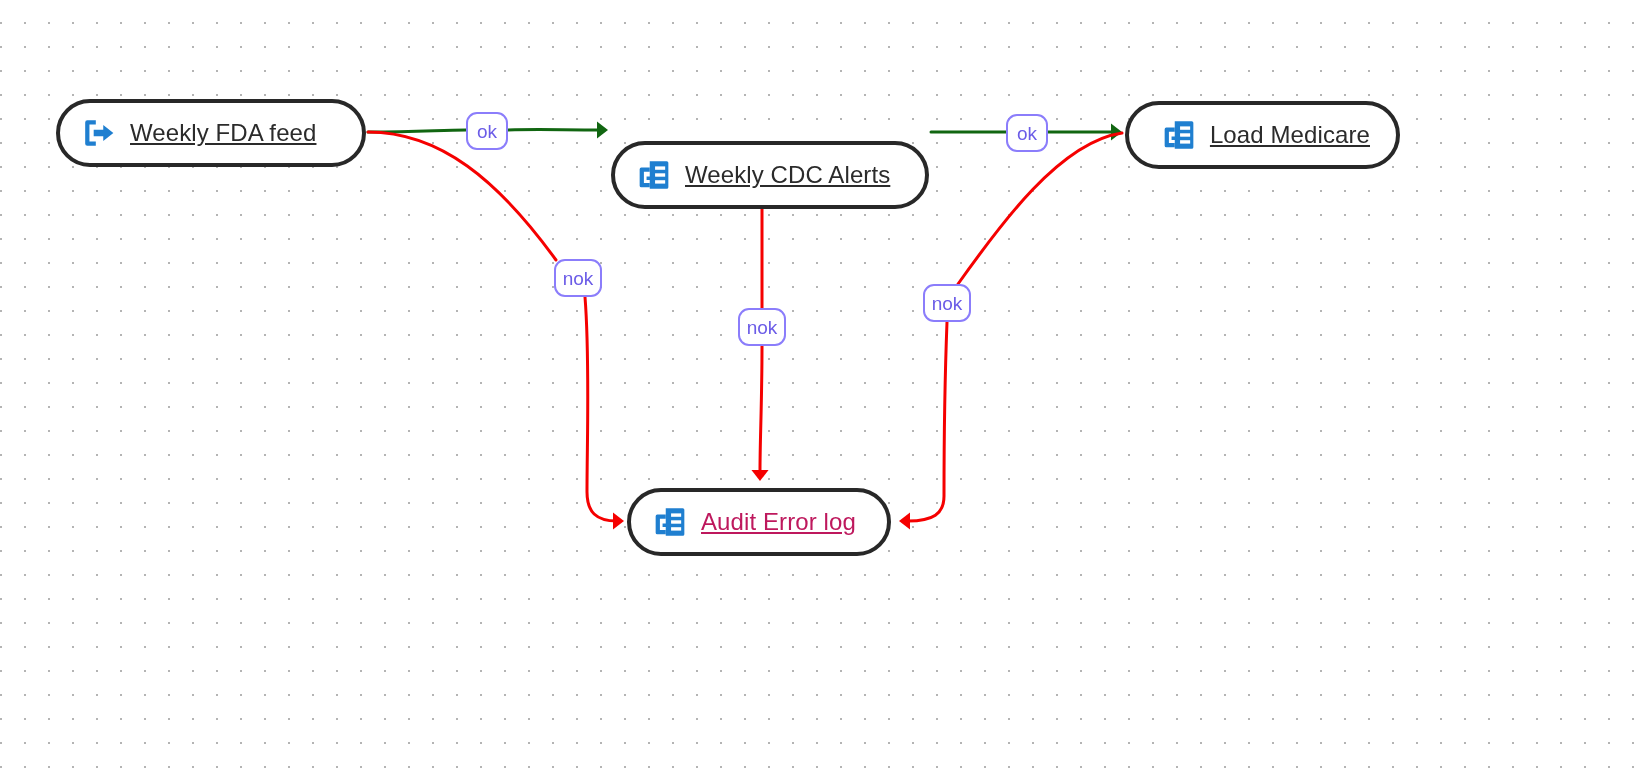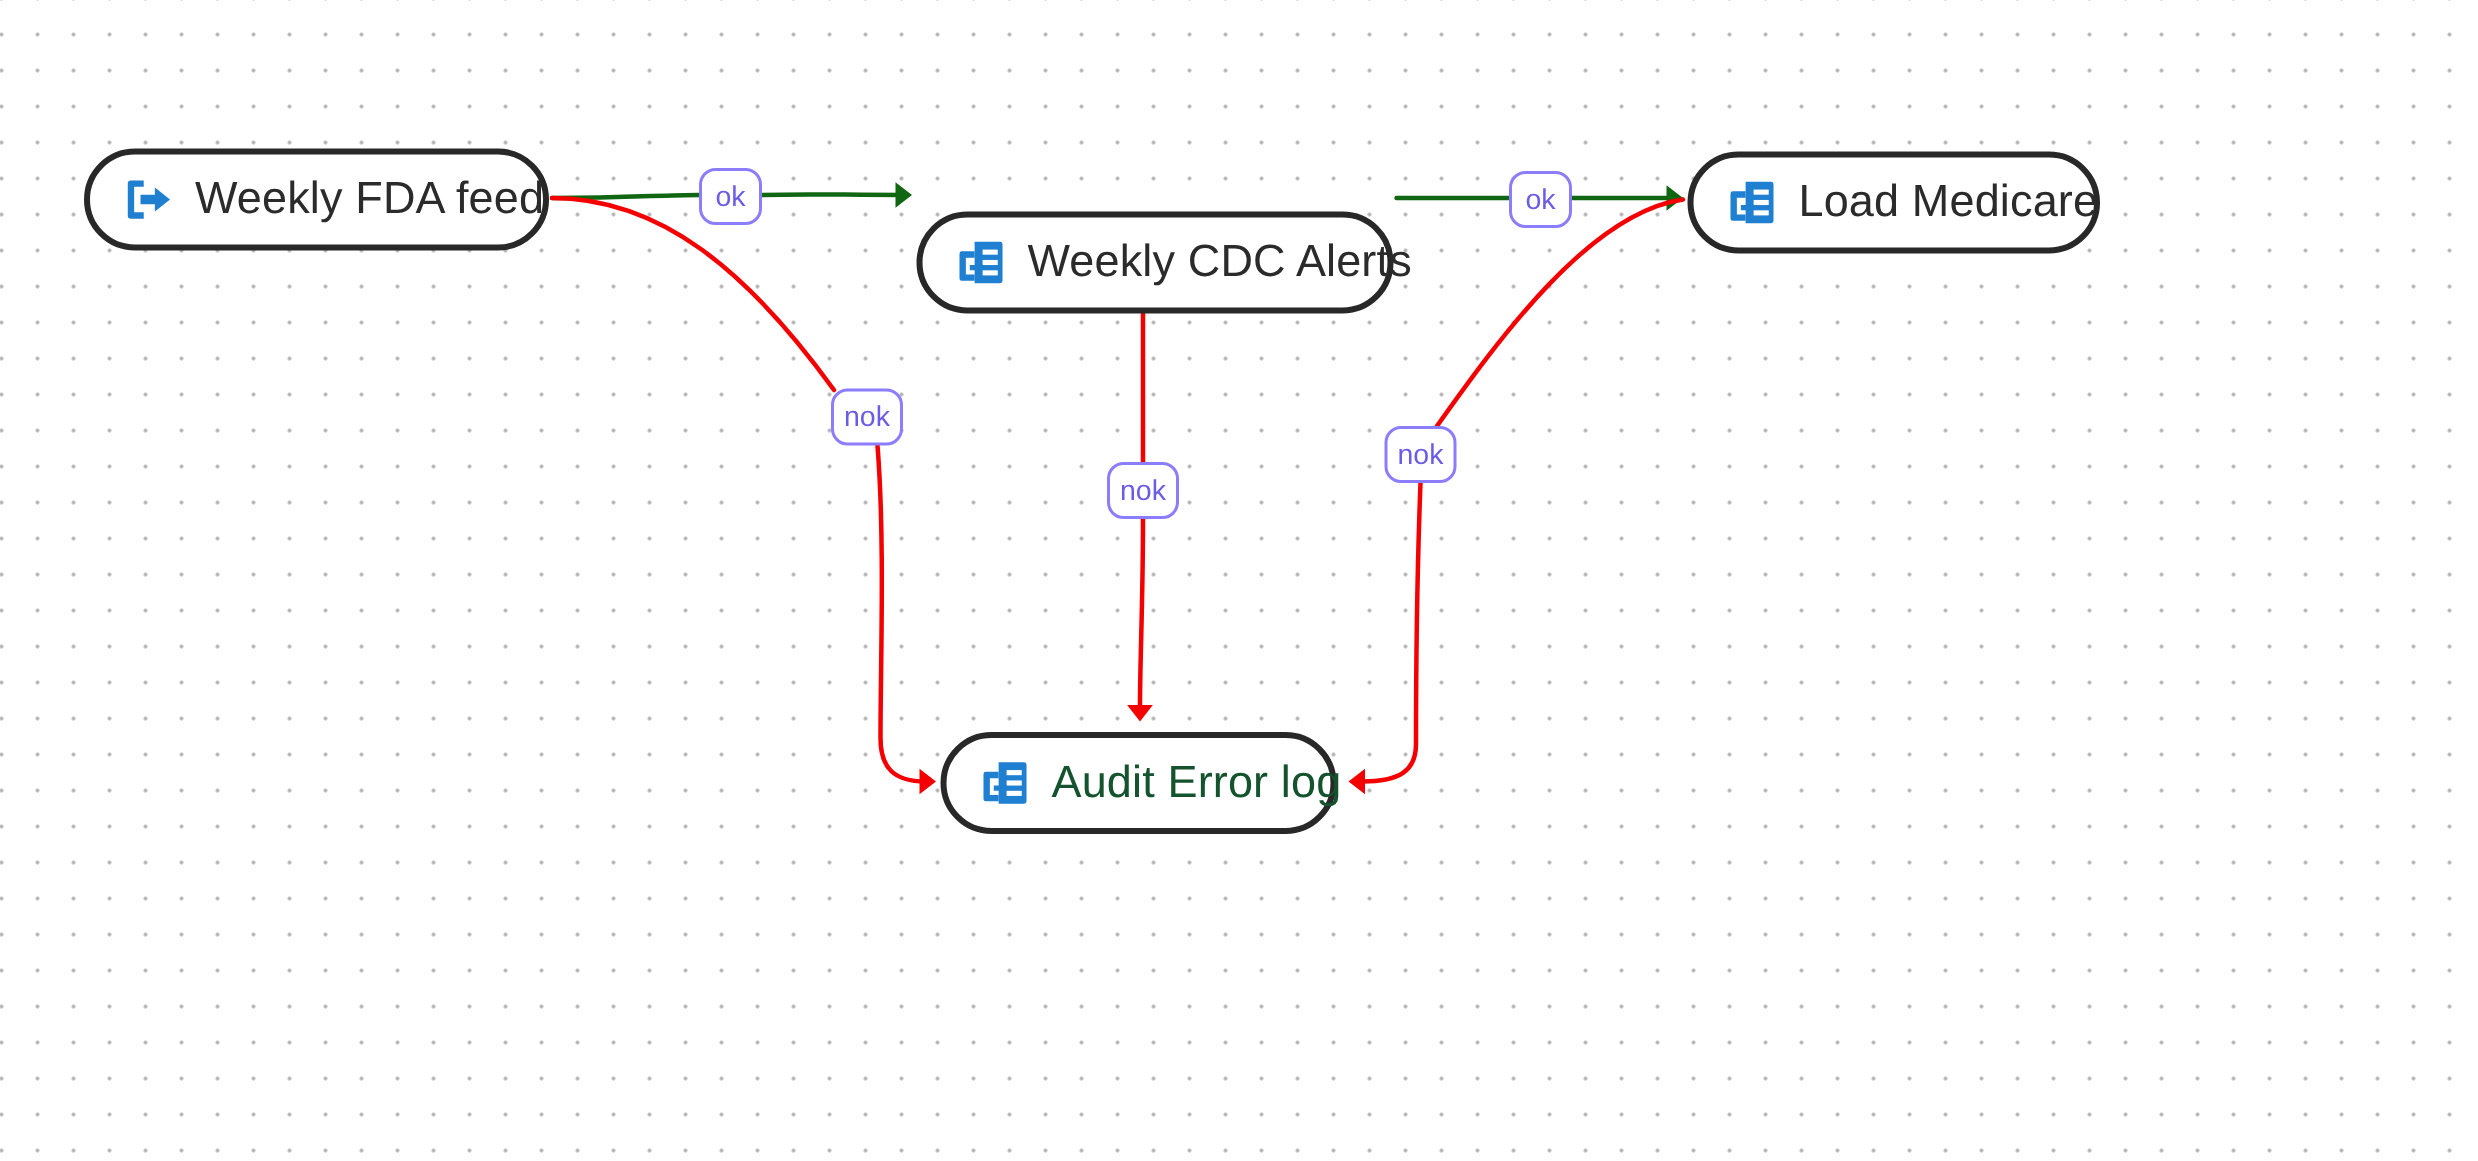--- a/index.html
+++ b/index.html
@@ -42,24 +42,25 @@
     z-index: 5;
   }
   .node-icon {
     flex: 0 0 auto;
     width: 34px;
     height: 34px;
     margin-right: 14px;
     display: block;
   }
   .node-label {
-    font-size: 30px;
+    font-size: 24px;
     color: #2b2b2b;
     letter-spacing: 0.1px;
     line-height: 1;
+    text-decoration: underline;
   }
   .edge-badge {
     position: absolute;
     box-sizing: border-box;
     background: #ffffff;
     border: 2.5px solid #8b7dfb;
     border-radius: 11px;
     color: #6b5ce7;
     font-size: 19px;
     line-height: 1;
@@ -109,41 +110,41 @@
         <svg class="node-icon" viewBox="0 0 32 32">
           <path d="M12 3 H28 A1.5 1.5 0 0 1 29.5 4.5 V27.5 A1.5 1.5 0 0 1 28 29 H12 Z" fill="#1f7fd0"></path>
           <rect x="17" y="7.9" width="9.5" height="3.2" fill="#ffffff"></rect>
           <rect x="17" y="14.4" width="9.5" height="3.2" fill="#ffffff"></rect>
           <rect x="17" y="20.9" width="9.5" height="3.2" fill="#ffffff"></rect>
           <path d="M12 9 H4 A1.5 1.5 0 0 0 2.5 10.5 V26 A1.5 1.5 0 0 0 4 27.5 H12 V23.5 H6.5 V13 H12 Z" fill="#1f7fd0"></path>
           <path d="M9 17.5 H13.5 V14 L18.5 19 L13.5 24 V20.8 H9 Z" fill="#1f7fd0"></path>
         </svg>
         <span class="node-label" style="color: rgb(43, 43, 43);">Weekly CDC Alerts</span>
       </div>
-      <div class="node" style="left: 1125px; top: 101px; width: 275px; height: 68px; border-color: rgb(40, 40, 40); background: rgb(255, 255, 255);">
+      <div class="node" style="left: 1125px; top: 101px; width: 275px; height: 68px; border-color: rgb(40, 40, 40); background: rgb(255, 255, 255); justify-content: flex-end;">
         <svg class="node-icon" viewBox="0 0 32 32">
           <path d="M12 3 H28 A1.5 1.5 0 0 1 29.5 4.5 V27.5 A1.5 1.5 0 0 1 28 29 H12 Z" fill="#1f7fd0"></path>
           <rect x="17" y="7.9" width="9.5" height="3.2" fill="#ffffff"></rect>
           <rect x="17" y="14.4" width="9.5" height="3.2" fill="#ffffff"></rect>
           <rect x="17" y="20.9" width="9.5" height="3.2" fill="#ffffff"></rect>
           <path d="M12 9 H4 A1.5 1.5 0 0 0 2.5 10.5 V26 A1.5 1.5 0 0 0 4 27.5 H12 V23.5 H6.5 V13 H12 Z" fill="#1f7fd0"></path>
           <path d="M9 17.5 H13.5 V14 L18.5 19 L13.5 24 V20.8 H9 Z" fill="#1f7fd0"></path>
         </svg>
         <span class="node-label" style="color: rgb(43, 43, 43);">Load Medicare</span>
       </div>
       <div class="node" style="left: 627px; top: 488px; width: 264px; height: 68px; border-color: rgb(40, 40, 40); background: rgb(255, 255, 255);">
         <svg class="node-icon" viewBox="0 0 32 32">
           <path d="M12 3 H28 A1.5 1.5 0 0 1 29.5 4.5 V27.5 A1.5 1.5 0 0 1 28 29 H12 Z" fill="#1f7fd0"></path>
           <rect x="17" y="7.9" width="9.5" height="3.2" fill="#ffffff"></rect>
           <rect x="17" y="14.4" width="9.5" height="3.2" fill="#ffffff"></rect>
           <rect x="17" y="20.9" width="9.5" height="3.2" fill="#ffffff"></rect>
           <path d="M12 9 H4 A1.5 1.5 0 0 0 2.5 10.5 V26 A1.5 1.5 0 0 0 4 27.5 H12 V23.5 H6.5 V13 H12 Z" fill="#1f7fd0"></path>
           <path d="M9 17.5 H13.5 V14 L18.5 19 L13.5 24 V20.8 H9 Z" fill="#1f7fd0"></path>
         </svg>
-        <span class="node-label" style="color: #14532d;">Audit Error log</span>
+        <span class="node-label" style="color: #be185d;">Audit Error log</span>
       </div>
     </div>
 
   <div id="badge-layer">
       <div class="edge-badge" style="left: 466px; top: 112px; width: 42px; height: 38px; border-color: rgb(139, 125, 251); color: rgb(107, 92, 231); background: rgb(255, 255, 255);">ok</div>
       <div class="edge-badge" style="left: 554px; top: 259px; width: 48px; height: 38px; border-color: rgb(139, 125, 251); color: rgb(107, 92, 231); background: rgb(255, 255, 255);">nok</div>
       <div class="edge-badge" style="left: 1006px; top: 114px; width: 42px; height: 38px; border-color: rgb(139, 125, 251); color: rgb(107, 92, 231); background: rgb(255, 255, 255);">ok</div>
       <div class="edge-badge" style="left: 738px; top: 308px; width: 48px; height: 38px; border-color: rgb(139, 125, 251); color: rgb(107, 92, 231); background: rgb(255, 255, 255);">nok</div>
       <div class="edge-badge" style="left: 923px; top: 284px; width: 48px; height: 38px; border-color: rgb(139, 125, 251); color: rgb(107, 92, 231); background: rgb(255, 255, 255);">nok</div>
     </div>

